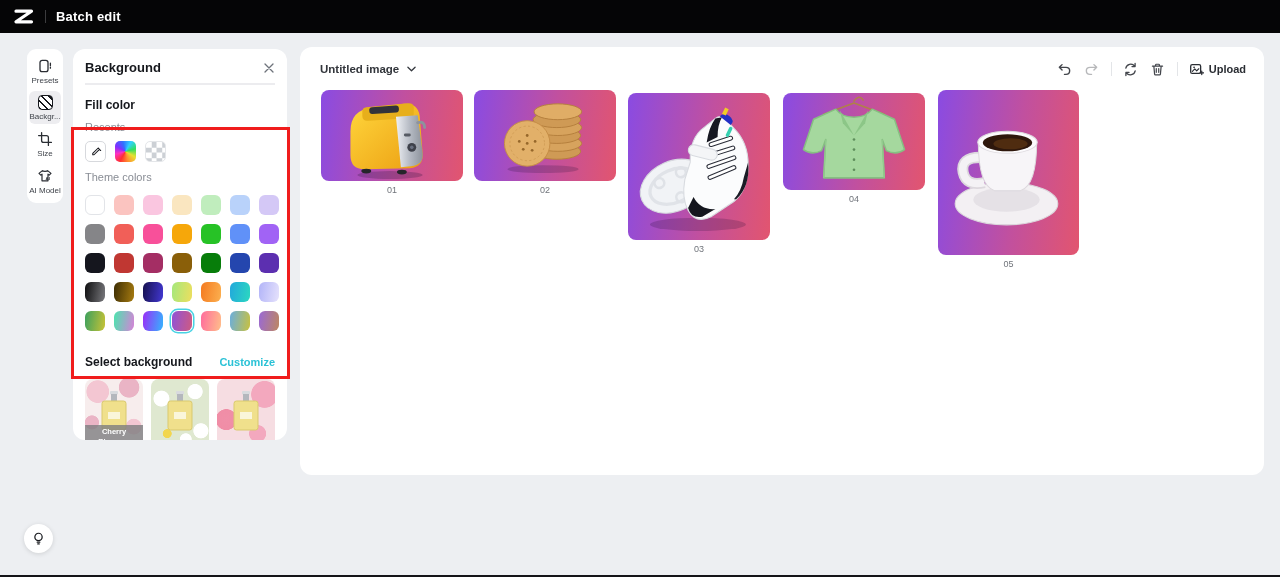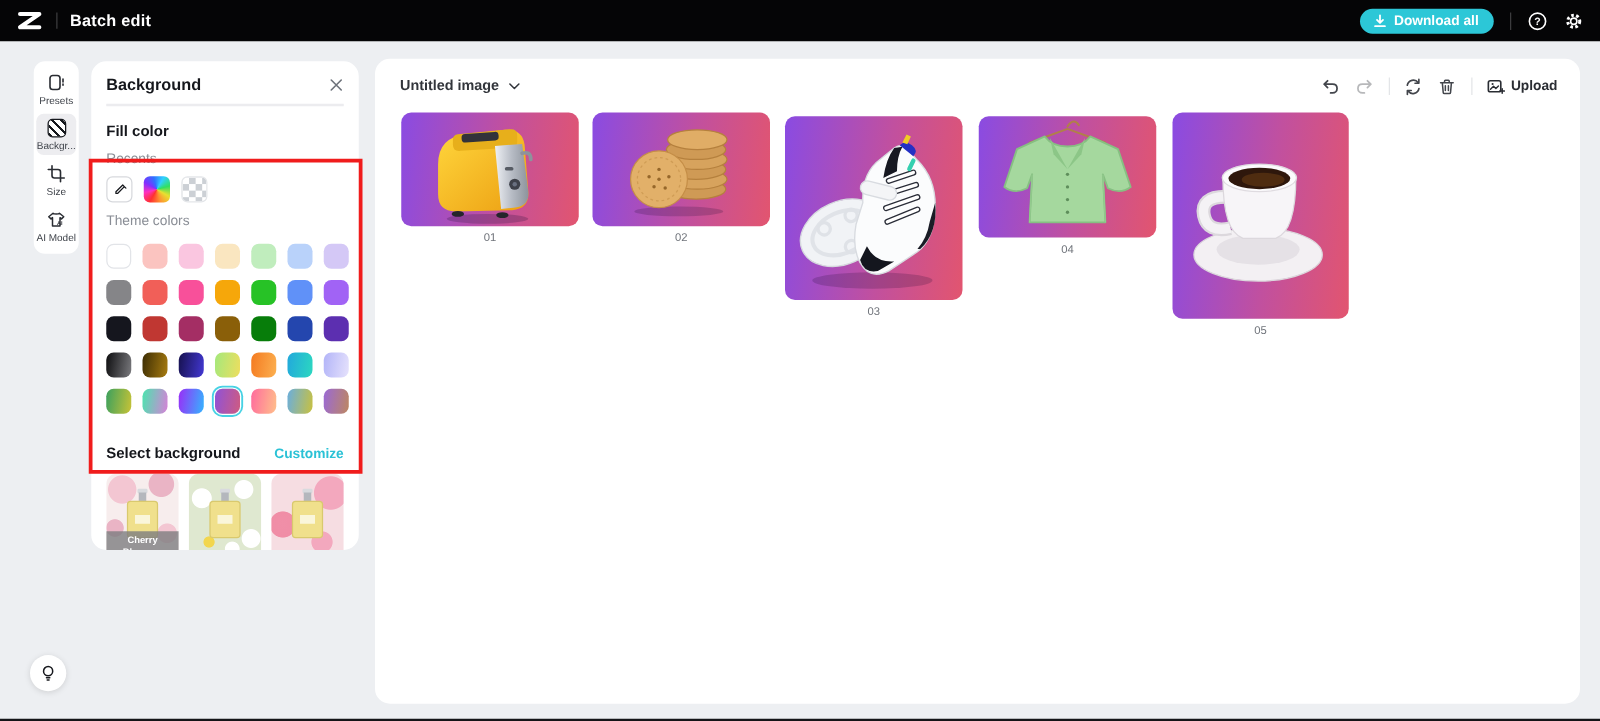--- a/index.html
+++ b/index.html
@@ -88,21 +88,21 @@
   .t-orange-flowers { background:
       radial-gradient(circle at 10% 42%, #f5a032 0 20%, transparent 21%),
       radial-gradient(circle at 92% 38%, #ee8e28 0 20%, transparent 21%),
       radial-gradient(circle at 80% 84%, #f5b052 0 10%, transparent 11%), #efe9df; }
 
   
   .red-box { position:absolute; left:71px; top:127px; width:219px; height:252px;
              border:3px solid #f01c1c; z-index:6; pointer-events:none; }
 
   
-  .canvas { position:absolute; left:300px; top:47px; width:964px; height:516px; background:#fff;
+  .canvas { position:absolute; left:300px; top:47px; width:964px; height:428px; background:#fff;
             border-radius:12px; z-index:1; }
   .canvas-header { position:absolute; left:20px; right:18px; top:14px; display:flex; align-items:center; }
   .doc-title-wrap { display:flex; align-items:center; gap:8px; cursor:pointer; }
   .doc-title { font-size:11.5px; font-weight:bold; color:#32353b; }
   .toolbar { margin-left:auto; display:flex; align-items:center; gap:11px; }
   .tool { width:16px; height:16px; display:flex; align-items:center; justify-content:center; cursor:pointer; }
   .tool.disabled { opacity:.38; }
   .tool-sep { width:1px; height:14px; background:#e3e5e8; }
   .upload-btn { display:flex; align-items:center; gap:5px; cursor:pointer; background:none; border:none;
                 font-family:inherit; font-size:11px; font-weight:bold; color:#2a2d33; }
@@ -122,43 +122,20 @@
 <body>
 
 <div class="topbar">
   <span style="display:flex">
     <svg width="22" height="15" viewBox="0 0 22 15">
         <path d="M3 2.2 L18.5 2.2 L3 12.8 L18.5 12.8" stroke="#fff" stroke-width="3.2" fill="none" stroke-linecap="round" stroke-linejoin="round"></path>
       </svg>
   </span>
   <span class="tb-div"></span>
   <span class="app-title">Batch edit</span>
-  <div class="tb-right">
-    <button class="dl-btn">
-      <span style="display:flex">
-        <svg width="12" height="12" viewBox="0 0 14 14">
-            <path d="M7 1.5 V8.2 M4.2 5.8 L7 8.6 L9.8 5.8 M2.4 11.6 H11.6" stroke="#fff" stroke-width="1.7" fill="none" stroke-linecap="round" stroke-linejoin="round"></path>
-          </svg>
-      </span>
-      <span>Download all</span>
-    </button>
-    <span class="tb-sep"></span>
-    <span class="tb-icon">
-      <svg width="16" height="16" viewBox="0 0 16 16">
-          <circle cx="8" cy="8" r="6.5" stroke="#fff" stroke-width="1.3" fill="none"></circle>
-          <text x="8" y="11.2" font-size="8.5" font-weight="bold" fill="#fff" text-anchor="middle" font-family="Liberation Sans, sans-serif">?</text>
-        </svg>
-    </span>
-    <span class="tb-icon">
-      <svg width="16" height="16" viewBox="0 0 16 16">
-          <circle cx="8" cy="8" r="4.8" stroke="#fff" stroke-width="2.4" fill="none" stroke-dasharray="2.1 1.9"></circle>
-          <circle cx="8" cy="8" r="2.5" stroke="#fff" stroke-width="1.3" fill="none"></circle>
-        </svg>
-    </span>
-  </div>
 </div>
 
 <div class="rail">
   <div class="rail-item">
     <span style="display:flex">
       <svg width="16" height="16" viewBox="0 0 16 16">
           <rect x="3" y="2.4" width="8" height="11.2" rx="2.2" stroke="#2a2d33" stroke-width="1.3" fill="none"></rect>
           <path d="M13.4 5.2 V7.6 M13.4 9.2 V10.2" stroke="#2a2d33" stroke-width="1.3" stroke-linecap="round"></path>
         </svg>
     </span>

